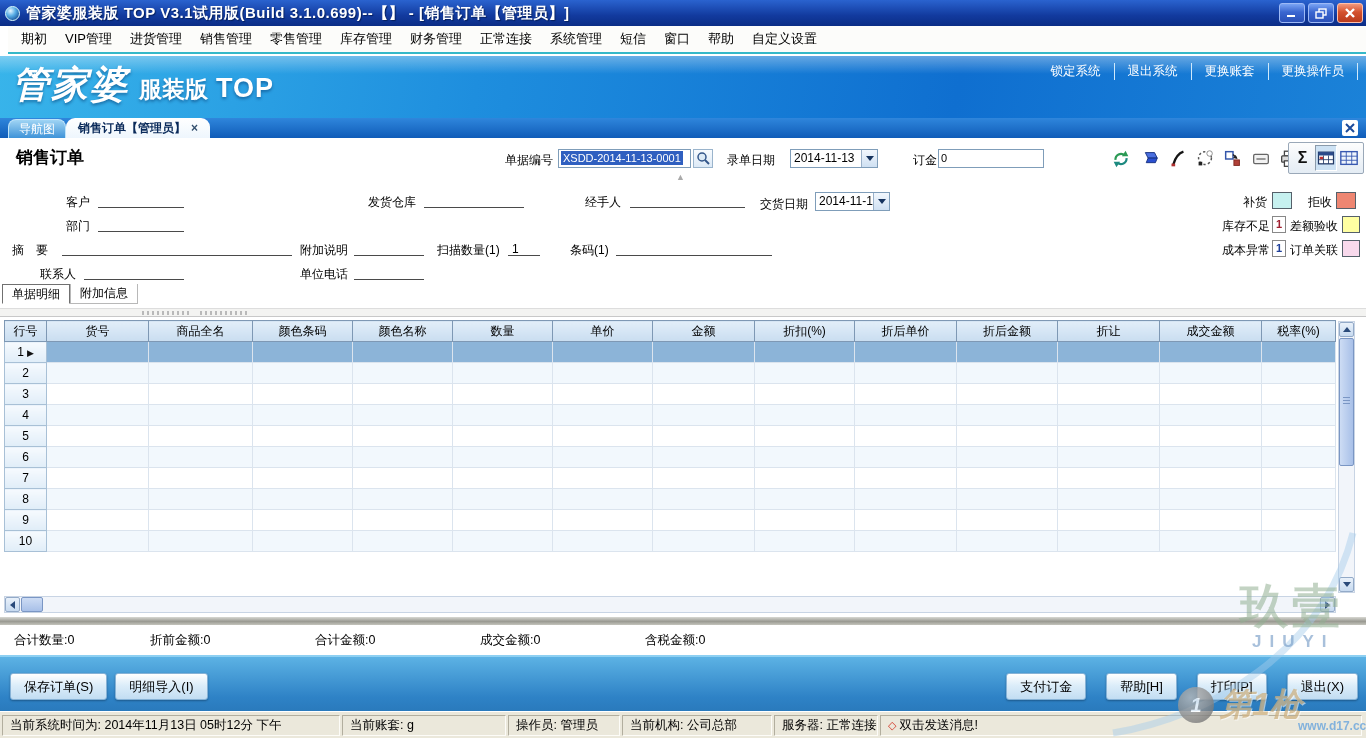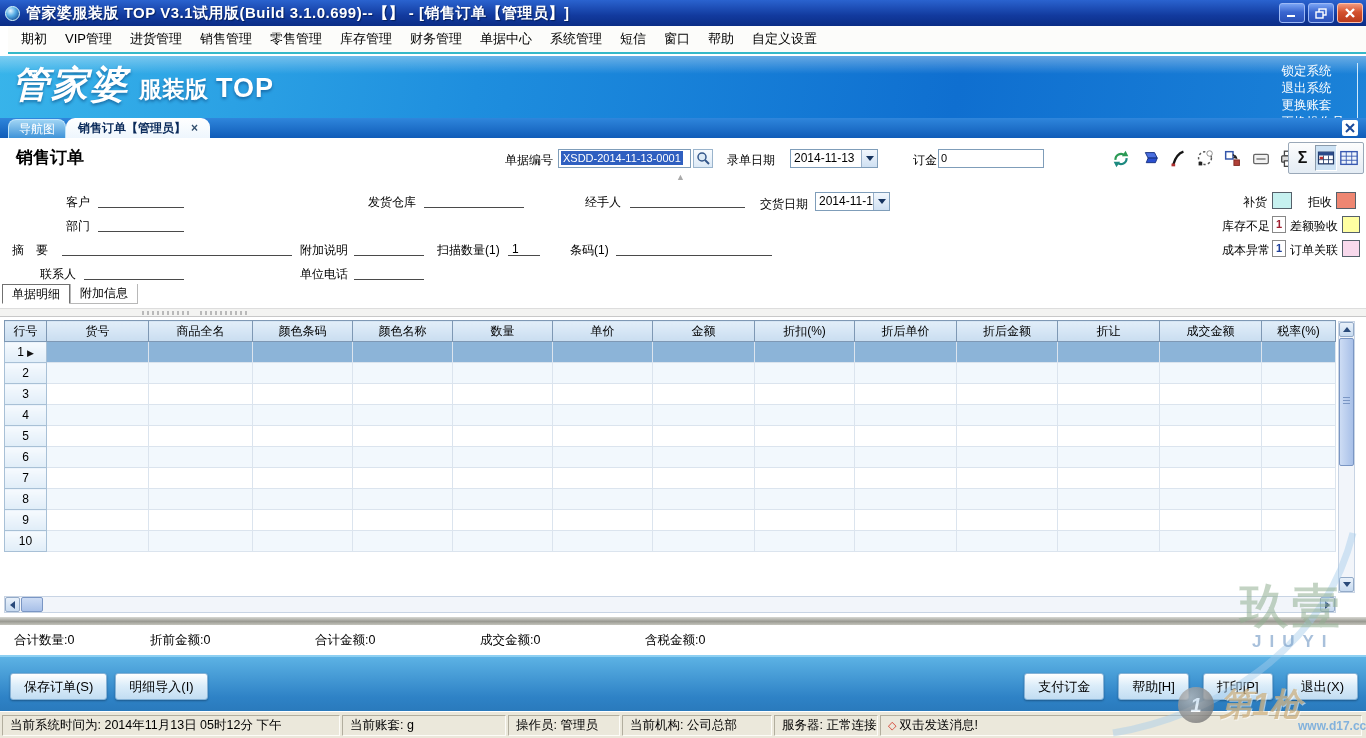--- a/index.html
+++ b/index.html
@@ -28,21 +28,21 @@
   
   #banner { position:absolute; left:0; top:56px; width:1366px; height:62px;
     background:linear-gradient(100deg,#38b4ea 0%,#1e8ede 35%,#0f6fd0 70%,#1b82d8 100%); }
   #banner:before { content:""; position:absolute; left:0; top:0; width:100%; height:18px;
     background:linear-gradient(rgba(255,255,255,.35),rgba(255,255,255,0)); }
   #logo { position:absolute; left:12px; top:4px; display:flex; align-items:baseline; color:#fff;
     text-shadow:0 2px 3px rgba(0,40,90,.45); }
   #logo-main { font-size:37px; font-weight:bold; font-style:italic; letter-spacing:2px; }
   #logo-sub { font-size:23px; font-weight:bold; margin-left:10px; }
   #logo-badge { font-size:27px; font-weight:900; margin-left:8px; letter-spacing:1px; }
-  #banner-links { position:absolute; right:8px; top:7px; display:flex;flex-direction:column; }
+  #banner-links { position:absolute; right:8px; top:7px; display:flex; }
   .banner-link { color:#fff; font-size:12.5px; padding:0 13px; border-right:1px solid #cfe9fb; cursor:pointer; white-space:nowrap; }
   .banner-link:last-child { border-right:1px solid #cfe9fb; }
 
   
   #tabbar { position:absolute; left:0; top:118px; width:1366px; height:20px;
     background:linear-gradient(#2f86dc,#0f5cb8); }
   #tab-nav { position:absolute; left:8px; top:1px; height:19px; padding:0 10px; border-radius:8px 8px 0 0;
     background:linear-gradient(#9fd4f4,#3f93d8); border:1px solid #bfe4fa; border-bottom:none;
     color:#fff; font-size:12px; line-height:18px; cursor:pointer; }
   #tab-active { position:absolute; left:66px; top:0; height:20px; padding:0 12px; border-radius:9px 9px 0 0;
@@ -139,21 +139,21 @@
   #summary { left:0; top:489px; width:1366px; height:25px; background:#fff; }
   .sum-item { position:absolute; top:5px; font-size:12.5px; color:#000; white-space:nowrap; }
 
   
   #bottombar { position:absolute; left:0; top:655px; width:1366px; height:56px;
     background:linear-gradient(#5cb2e4,#2e82c6 75%,#2a7abc); border-top:2px solid #8ed0f2; }
   .fbtn { height:27px; padding:0 13px; font-size:13px; color:#000; border:1px solid #86b2d6; border-radius:3px;
     background:linear-gradient(#ffffff,#dcedf9 45%,#c2ddf2); box-shadow:0 1px 2px rgba(0,20,40,.35);
     cursor:pointer; white-space:nowrap; }
   #fbtns-left { position:absolute; left:10px; top:16px; display:flex; gap:8px;border-radius:10px; }
-  #fbtns-right { position:absolute; right:8px; top:16px; display:flex; gap:14px; }
+  #fbtns-right { position:absolute; right:8px; top:16px; display:flex; gap:20px; }
 
   
   #statusbar { position:absolute; left:0; top:711px; width:1366px; height:27px; background:#ebe8db;
     border-top:1px solid #fff; display:flex; align-items:center; padding:0 2px; }
   .scell { height:21px; line-height:19px; font-size:12.5px; color:#000; padding:0 7px; margin-right:2px;
     border:1px solid; border-color:#b2ae9e #fdfcf8 #fdfcf8 #b2ae9e; white-space:nowrap; overflow:hidden; }
   .scell.grow { flex:1; }
   #msg-diamond { color:#d23322; font-size:11px; margin-right:3px; }
 
   
@@ -198,21 +198,21 @@
   </div>
 
   <div id="menubar">
     <span class="menu-item">期初</span>
     <span class="menu-item">VIP管理</span>
     <span class="menu-item">进货管理</span>
     <span class="menu-item">销售管理</span>
     <span class="menu-item">零售管理</span>
     <span class="menu-item">库存管理</span>
     <span class="menu-item">财务管理</span>
-    <span class="menu-item">单据中心</span>
+    <span class="menu-item">正常连接</span>
     <span class="menu-item">系统管理</span>
     <span class="menu-item">短信</span>
     <span class="menu-item">窗口</span>
     <span class="menu-item">帮助</span>
     <span class="menu-item">自定义设置</span>
   </div>
 
   <div id="banner">
     <div id="logo">
       <span id="logo-main">管家婆</span>

